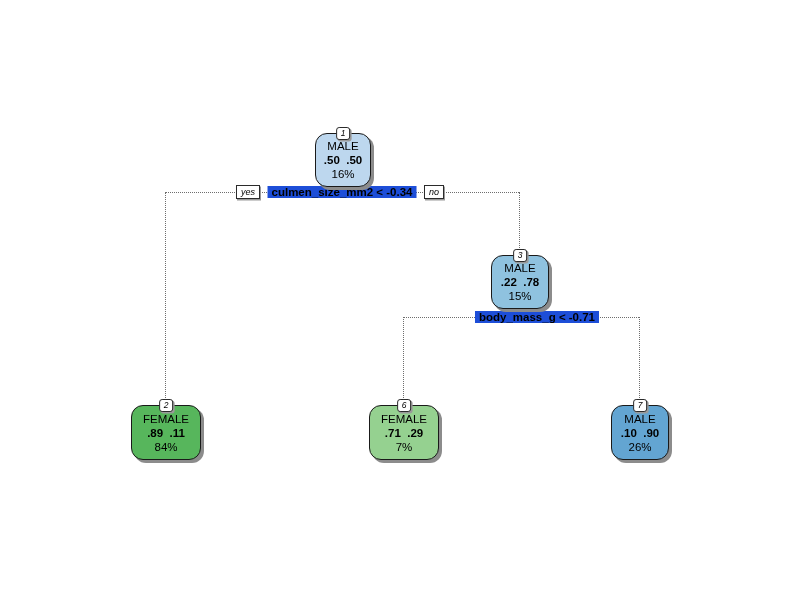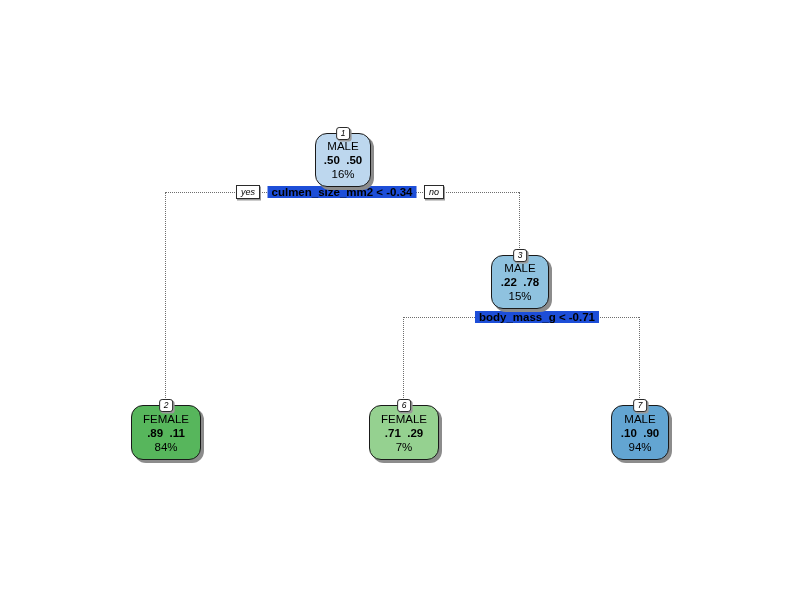--- a/index.html
+++ b/index.html
@@ -93,16 +93,16 @@
     <span class="badge">6</span>
     <span class="label">FEMALE</span>
     <span class="probs">.71  .29</span>
     <span class="percent">7%</span>
   </div>
 
   <div class="node" style="left: 611px; top: 405px; width: 56px; height: 53px; background: rgb(99, 165, 210);">
     <span class="badge">7</span>
     <span class="label">MALE</span>
     <span class="probs">.10  .90</span>
-    <span class="percent">94%</span>
+    <span class="percent">26%</span>
   </div>
 
 </div>
 
 </body></html>

